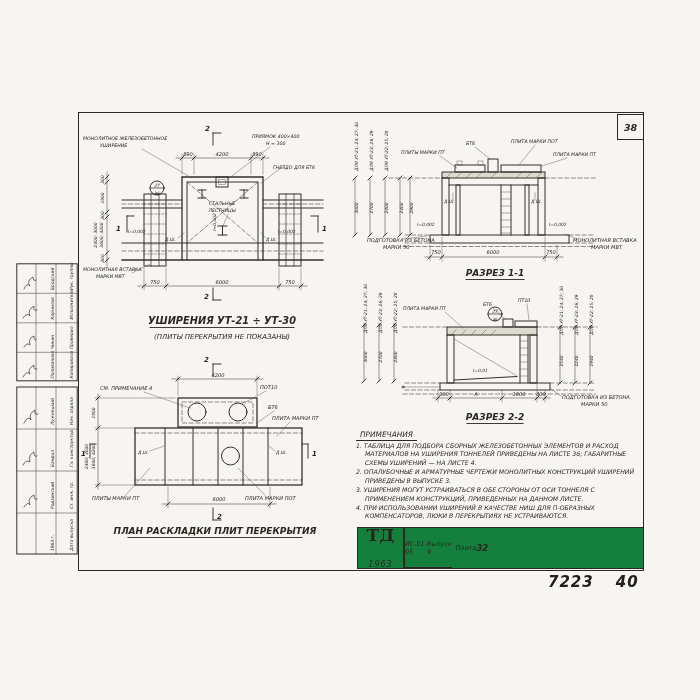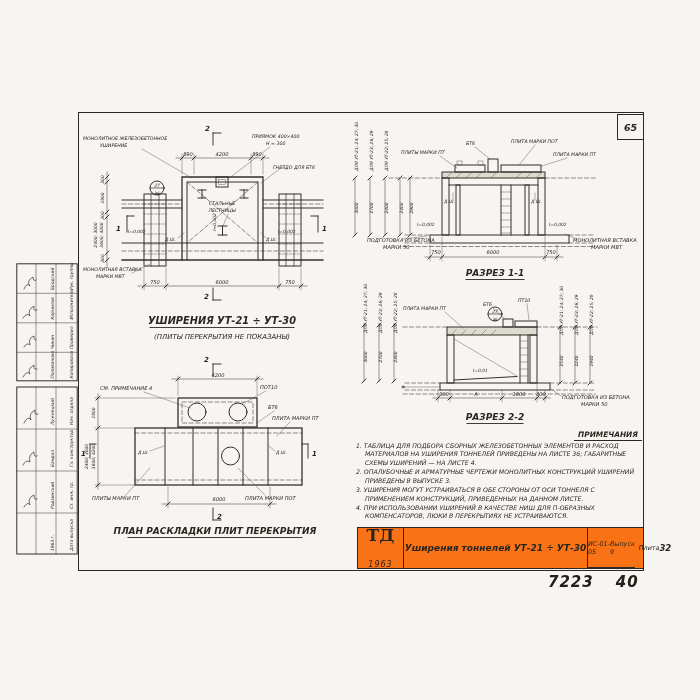--- a/index.html
+++ b/index.html
@@ -19,44 +19,44 @@
   svg .fillband{fill:#dedacf}
   svg text{stroke:none;fill:#2a2720;font-family:"DejaVu Sans",sans-serif;font-style:italic;text-transform:uppercase}
   svg .t4{font-size:4.4px}
   svg .t45{font-size:4.7px}
   svg .t5{font-size:5.1px}
   svg .t7{font-size:7px;font-weight:bold}
   svg .ttl{font-size:9px;font-weight:bold}
   svg .ttlbig{font-size:9.8px;font-weight:bold}
   svg .sub{font-size:7px}
   .notes{font-style:italic;color:#2a2720;text-transform:uppercase}
-  .notes .nt{font-size:7.4px;font-weight:bold;text-align:right;margin-bottom:3px}
+  .notes .nt{font-size:7.4px;font-weight:normal;text-align:left;margin-bottom:3px}
   .notes .nt span{border-bottom:1px solid #2a2720;padding:0 4px 1px}
   .notes .ni{font-size:6.2px;line-height:1.36;padding-left:9px;text-indent:-9px;margin-bottom:1px}
-  .tb{display:flex;border:1.7px solid #2c2922;background:#f97316}
+  .tb{display:flex;border:1.7px solid #2c2922;background:#15803d}
   .tb .logo{width:46px;border-right:1.7px solid #2c2922;display:flex;flex-direction:column;align-items:center;justify-content:center}
   .tb .logo .td{font-family:"DejaVu Serif",serif;font-weight:bold;font-size:17px;line-height:1;color:#28251f}
   .tb .logo .yr{font-size:8px;font-style:italic;letter-spacing:1px;margin-top:16px}
   .tb .mid{flex:1;display:flex;align-items:center;justify-content:center;font-style:italic;font-size:9px;font-weight:bold;color:#28251f}
   .tb .right{width:56px;border-left:1.7px solid #2c2922;display:flex;flex-direction:row;font-style:italic}
   .tb .right .r{flex:1;display:flex;align-items:center;justify-content:center;font-size:6.4px;border-bottom:1.2px solid #2c2922}
   .tb .right .r:last-child{border-bottom:none;justify-content:space-between;padding:0 4px}
   .tb .right .r .num{font-size:8.5px;font-weight:bold}
   .corner{border:1.5px solid #2c2922;display:flex;align-items:center;justify-content:center;font-style:italic;font-size:9.5px;font-weight:bold}
   .docnum{font-style:italic;font-size:15px;font-weight:bold;letter-spacing:1px;color:#23201a}
   .docnum span{margin-right:22px}
   .stamp text{text-transform:none}
 </style>
 </head>
 <body>
 
 <div class="abs frame" style="left:78px;top:112px;width:566px;height:459px"></div>
 
 <div class="abs corner" style="left:617px;top:114px;width:27px;height:26px">
-    <span>65</span>
+    <span>38</span>
   </div>
 
 <svg class="abs" style="left:80px;top:118px" width="275" height="230" viewBox="0 0 275 230">
   <g>
     <path class="thick" d="M102,142 L102,59 L183,59 L183,142"></path>
     <path class="med" d="M107,142 L107,64 L178,64 L178,142"></path>
     <rect x="136" y="59" width="12" height="10" class="med"></rect>
     <rect x="138.5" y="61.5" width="7" height="5" class="thin"></rect>
     <path class="med" d="M42,82 H102 M183,82 H243 M42,90 H102 M183,90 H243"></path>
     <path class="med" d="M42,125 H243"></path>
@@ -376,21 +376,20 @@
   <div class="ni">2. Опалубочные и арматурные чертежи монолитных конструкций уширений приведены в выпуске 3.</div>
   <div class="ni">3. Уширения могут устраиваться в обе стороны от оси тоннеля с применением конструкций, приведенных на данном листе.</div>
   <div class="ni">4. При использовании уширений в качестве ниш для П-образных компенсаторов, люки в перекрытиях не устраиваются.</div>
 </div>
 
 <div class="abs tb" style="left:357px;top:527px;width:287px;height:42px">
   <div class="logo">
     <div class="td">ТД</div>
     <div class="yr">1963</div>
   </div>
-  <div class="mid">Уширения тоннелей УТ-21 ÷ УТ-30</div>
   <div class="right">
     <div class="r">ИС-01-05</div>
     <div class="r">Выпуск 9</div>
     <div class="r">
       <span>Плита</span>
       <span class="num">32</span>
     </div>
   </div>
 </div>
 

